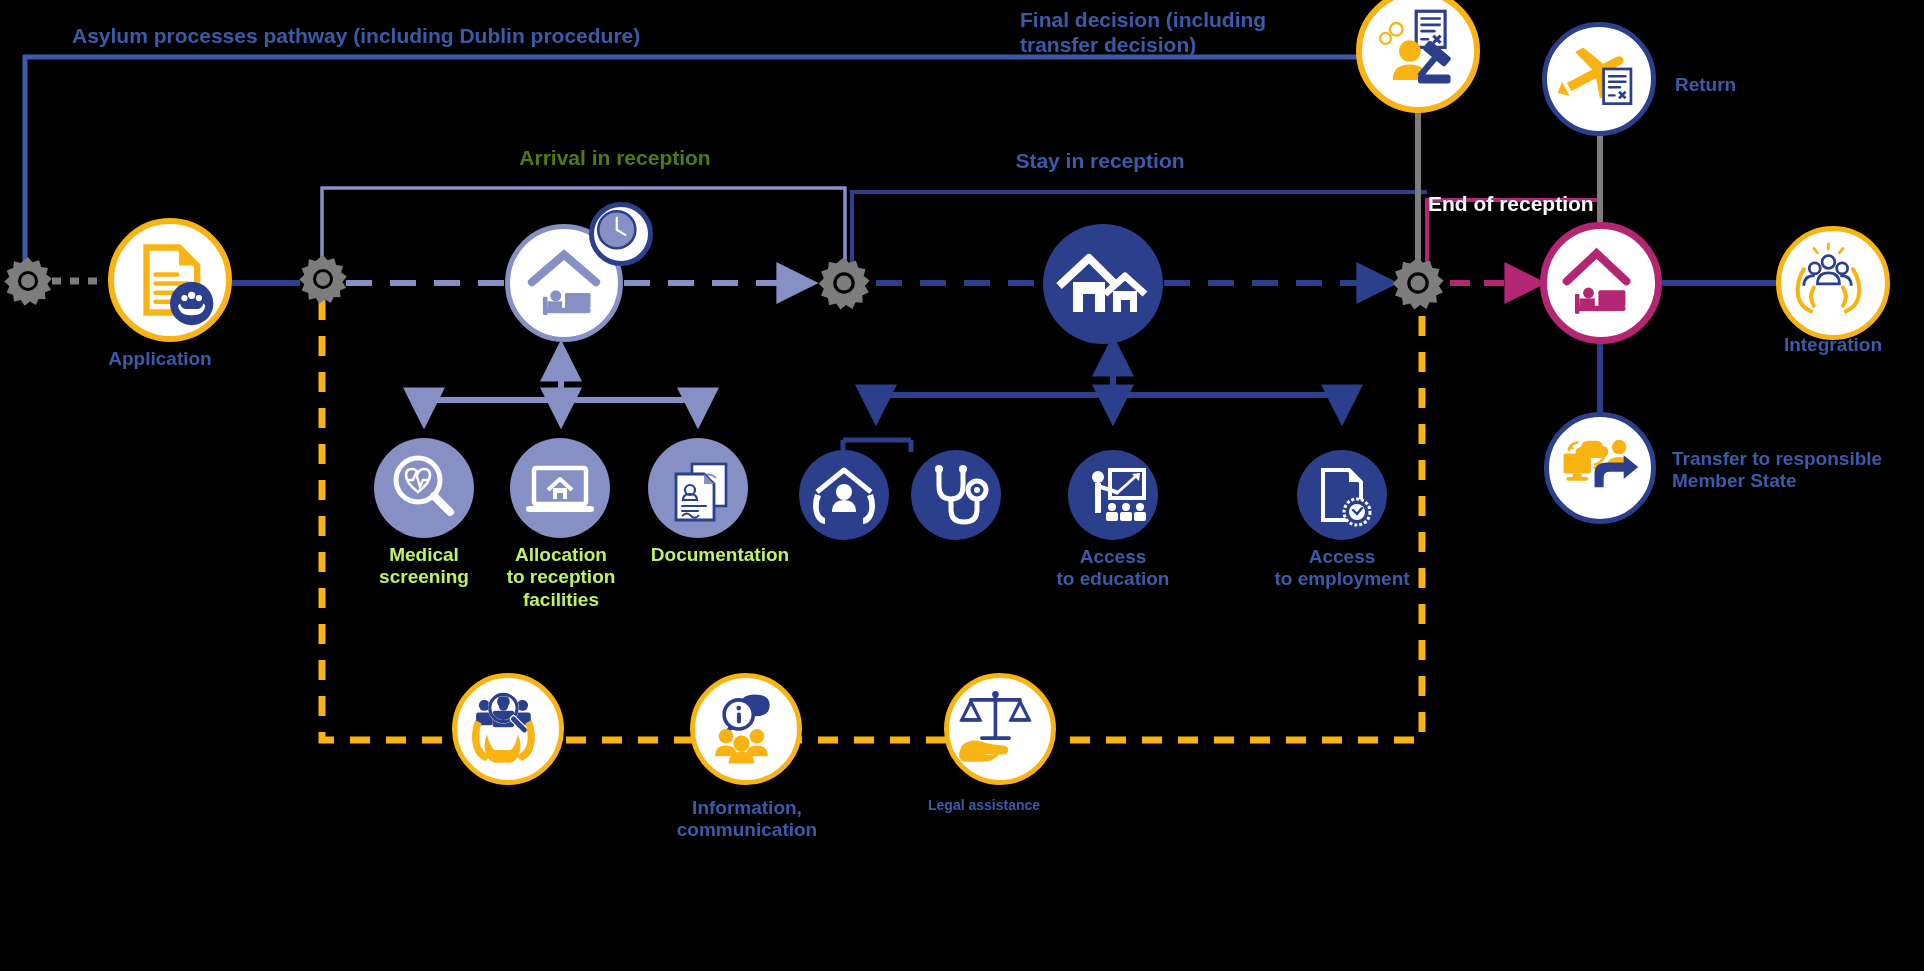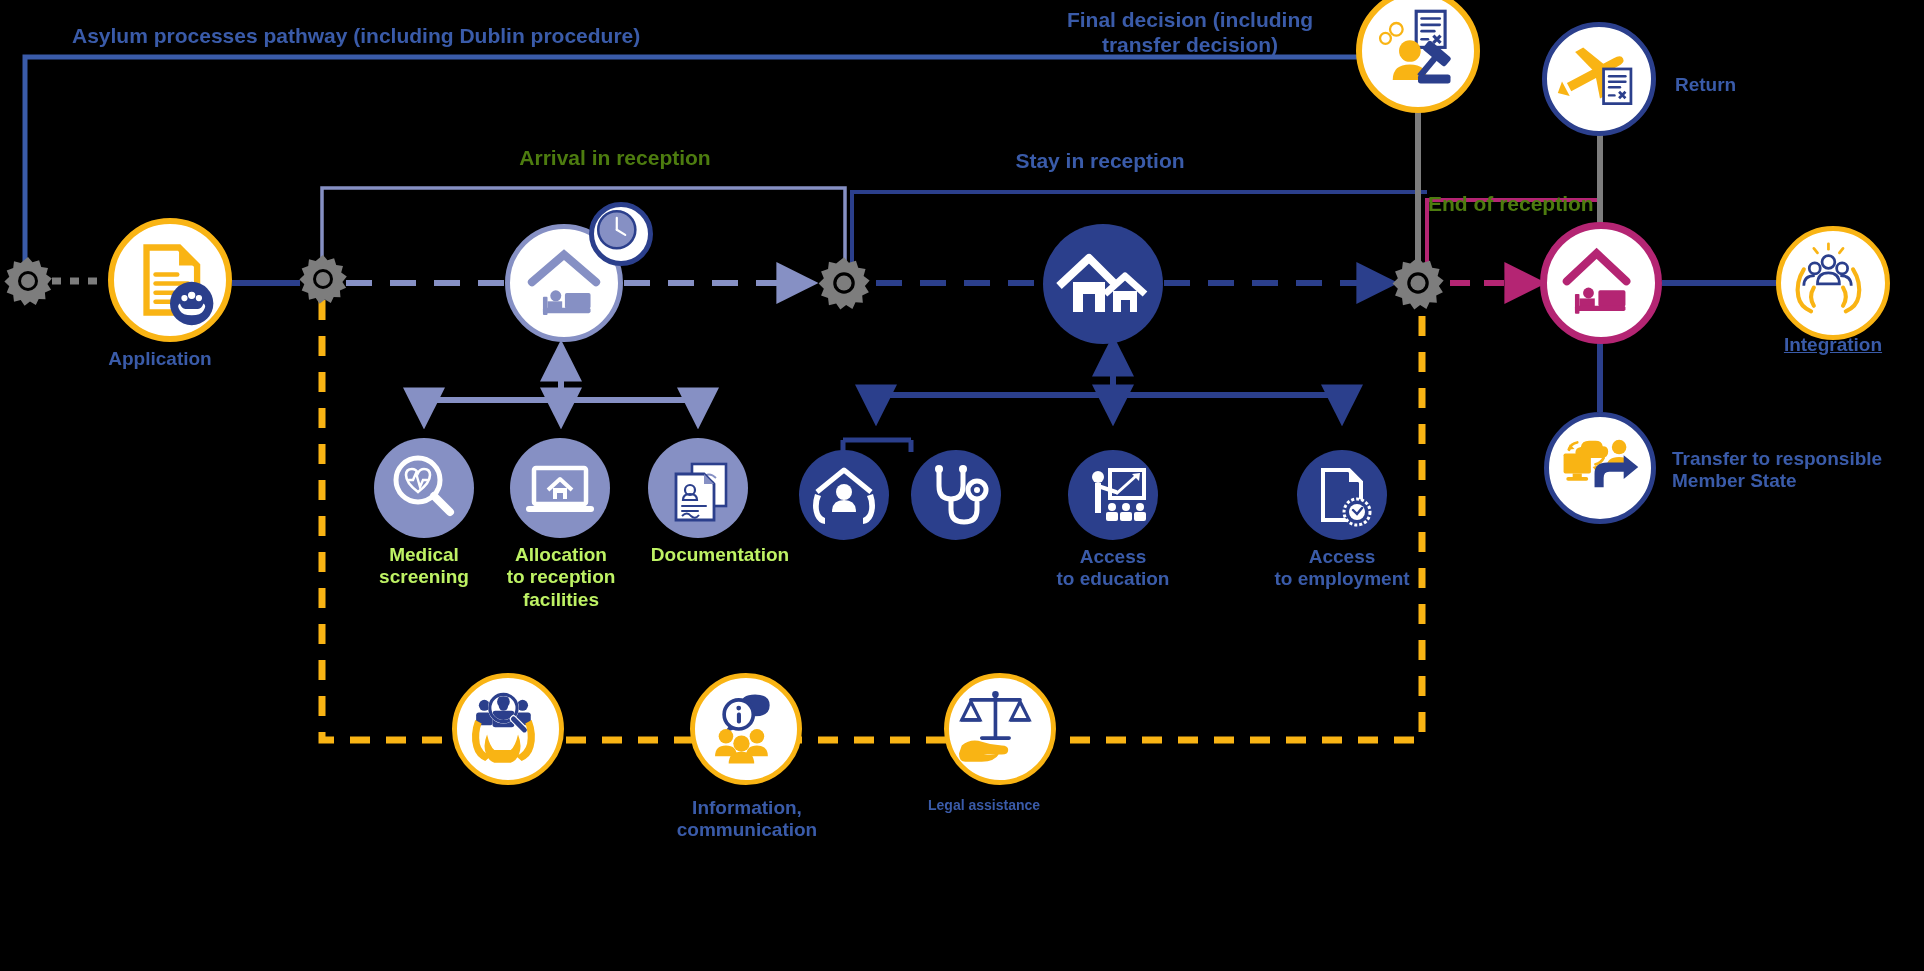--- a/index.html
+++ b/index.html
@@ -3,21 +3,21 @@
 <meta charset="utf-8">
 <style>
   html,body{margin:0;padding:0;background:#000;}
   body{width:1924px;height:971px;overflow:hidden;font-family:"Liberation Sans",sans-serif;}
   #stage{position:relative;width:1924px;height:971px;background:#000;}
   svg#canvas{position:absolute;left:0;top:0;width:1924px;height:971px;}
   .lbl{position:absolute;font-weight:bold;line-height:1.18;white-space:pre-line;}
   .c-blue{color:#4d7c0f;}
   .c-lblue{color:#3a5ba9;}
   .c-peri{color:#bef264;}
-  .c-pink{color:#4d7c0f;}
+  .c-pink{color:#ffffff;}
   .t-center{text-align:center;}
   .t-left{text-align:left;}
 </style>
 </head>
 <body>
 
 <div id="stage">
 
 <svg id="canvas" viewBox="0 0 1924 971">
   <defs>
@@ -286,21 +286,21 @@
       <path d="M36 62 q-6 10 0 20"></path>
           <path d="M68 62 q6 10 0 20"></path>
     </g>
     <g stroke="#f9b414" stroke-width="3" stroke-linecap="round">
       <line x1="52" y1="20" x2="52" y2="14"></line>
           <line x1="40" y1="24" x2="36" y2="19"></line>
           <line x1="64" y1="24" x2="68" y2="19"></line>
     </g>
   </svg>
 </div>
-<div class="lbl t-center c-lblue" style="left:1744px;top:334px;width:178px;font-size:19px;text-decoration:underline;">Integration</div>
+<div class="lbl t-center c-lblue" style="left:1744px;top:334px;width:178px;font-size:19px;">Integration</div>
 
 <div style="position:absolute;left:1544px;top:412px;width:112px;height:112px;border-radius:50%;background:#fff;border:5px solid #2b3f8c;box-sizing:border-box;">
   <svg viewBox="0 0 112 112" width="102" height="102" style="position:absolute;left:0;top:0;">
     <g fill="#f9b414">
       <rect x="16" y="40" width="30" height="22" rx="2"></rect>
       <rect x="26" y="62" width="10" height="5"></rect>
           <rect x="19" y="66" width="24" height="4" rx="2"></rect>
       <path d="M44 26 q-8 0 -9 7 q-6 1 -6 6 q0 6 7 6 h22 q7 0 7 -7 q0 -6 -6 -6 q-1 -6 -8 -6z"></path>
       <circle cx="77" cy="33" r="8"></circle>
       <path d="M63 56 q0 -12 14 -12 q14 0 14 12 z"></path>
@@ -473,17 +473,17 @@
     <path d="M68 46 L78 26 L88 46 z" fill="none" stroke="#2b3f8c" stroke-width="3.5"></path>
     <line x1="67" y1="46" x2="89" y2="46" stroke="#2b3f8c" stroke-width="4"></line>
     <path d="M14 74 q10 -8 22 -4 q11 4 22 4 q7 0 7 5 q0 5 -7 5 h-20 q12 2 18 -2 q-6 10 -20 10 h-18 q-7 0 -7 -9z" fill="#f9b414"></path>
   </svg>
 </div>
 <div class="lbl t-left c-lblue" style="left:928px;top:797px;width:220px;font-size:14px;">Legal assistance</div>
 
 <div class="lbl t-left c-lblue" style="left:72px;top:24px;font-size:21px;">Asylum processes pathway (including Dublin procedure)</div>
 <div class="lbl t-center c-blue" style="left:460px;top:146px;width:310px;font-size:21px;">Arrival in reception</div>
 <div class="lbl t-center c-lblue" style="left:960px;top:149px;width:280px;font-size:21px;">Stay in reception</div>
-<div class="lbl t-right c-lblue" style="left:1020px;top:8px;width:340px;font-size:21px;text-align:center;">Final decision (including
+<div class="lbl t-right c-lblue" style="left:1020px;top:8px;width:340px;font-size:21px;text-align:left;">Final decision (including
 transfer decision)</div>
 <div class="lbl t-left c-pink" style="left:1428px;top:192px;font-size:21px;">End of reception</div>
 
 </div>
 
 </body></html>

